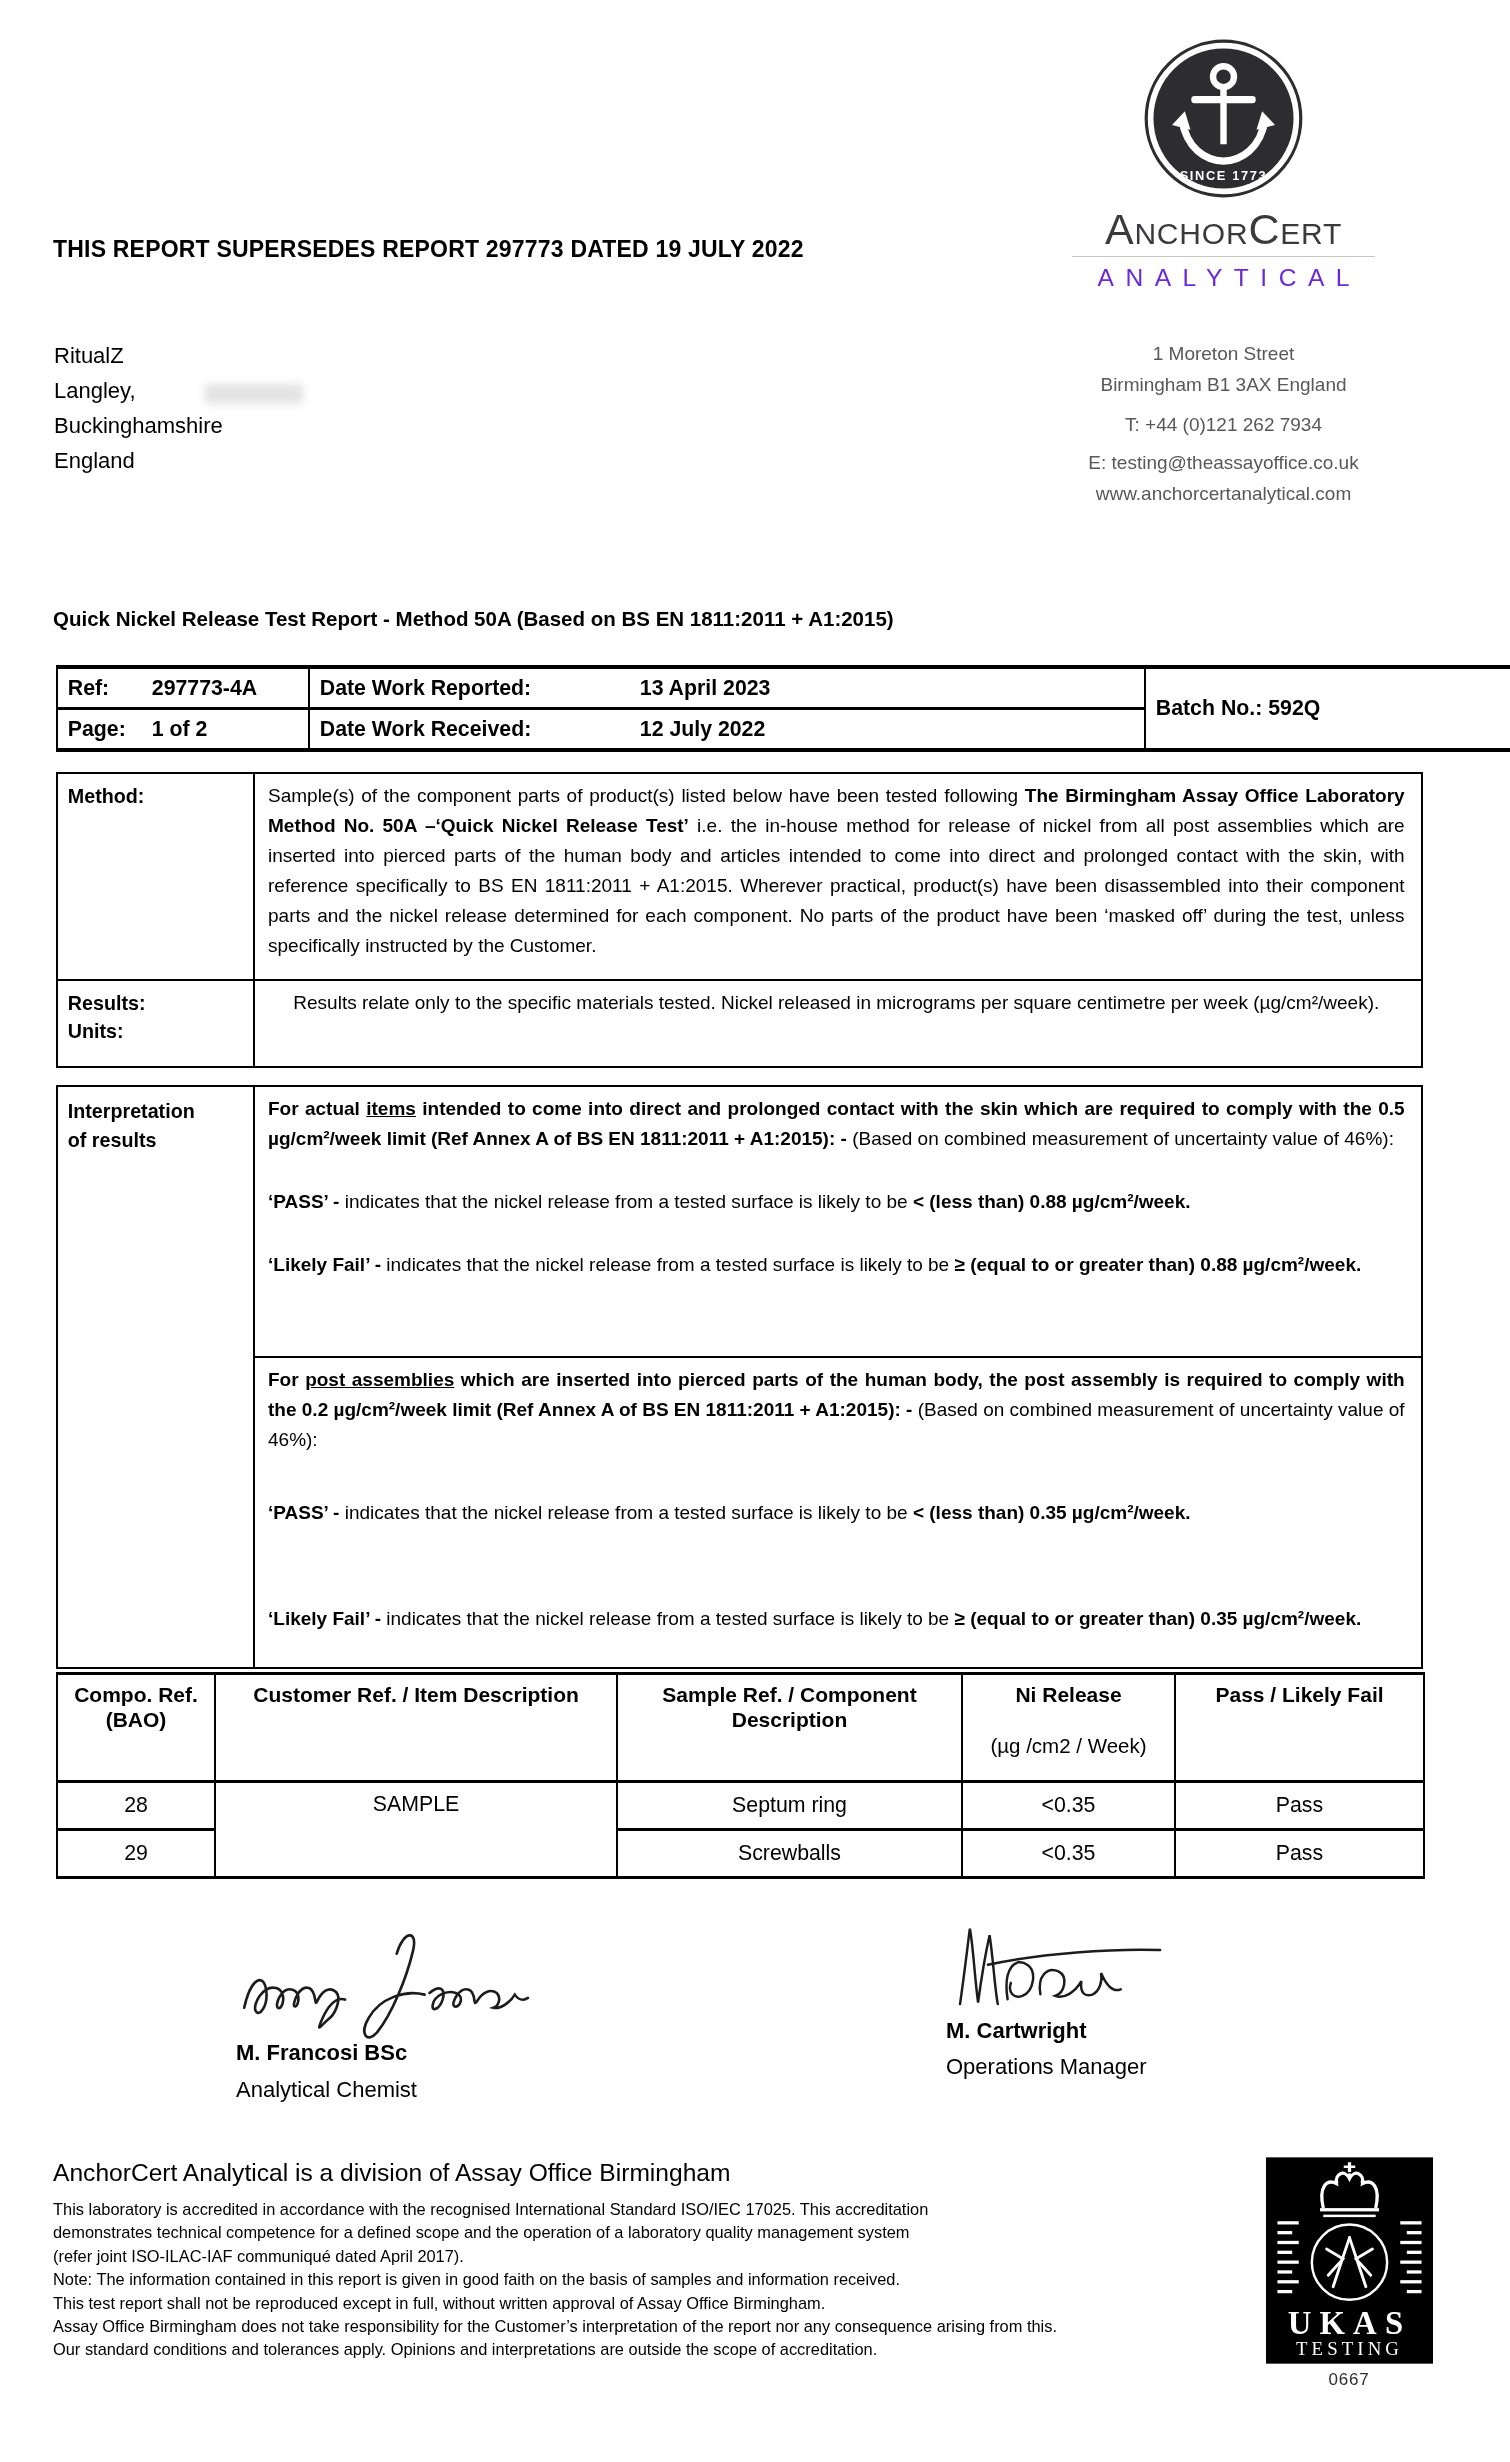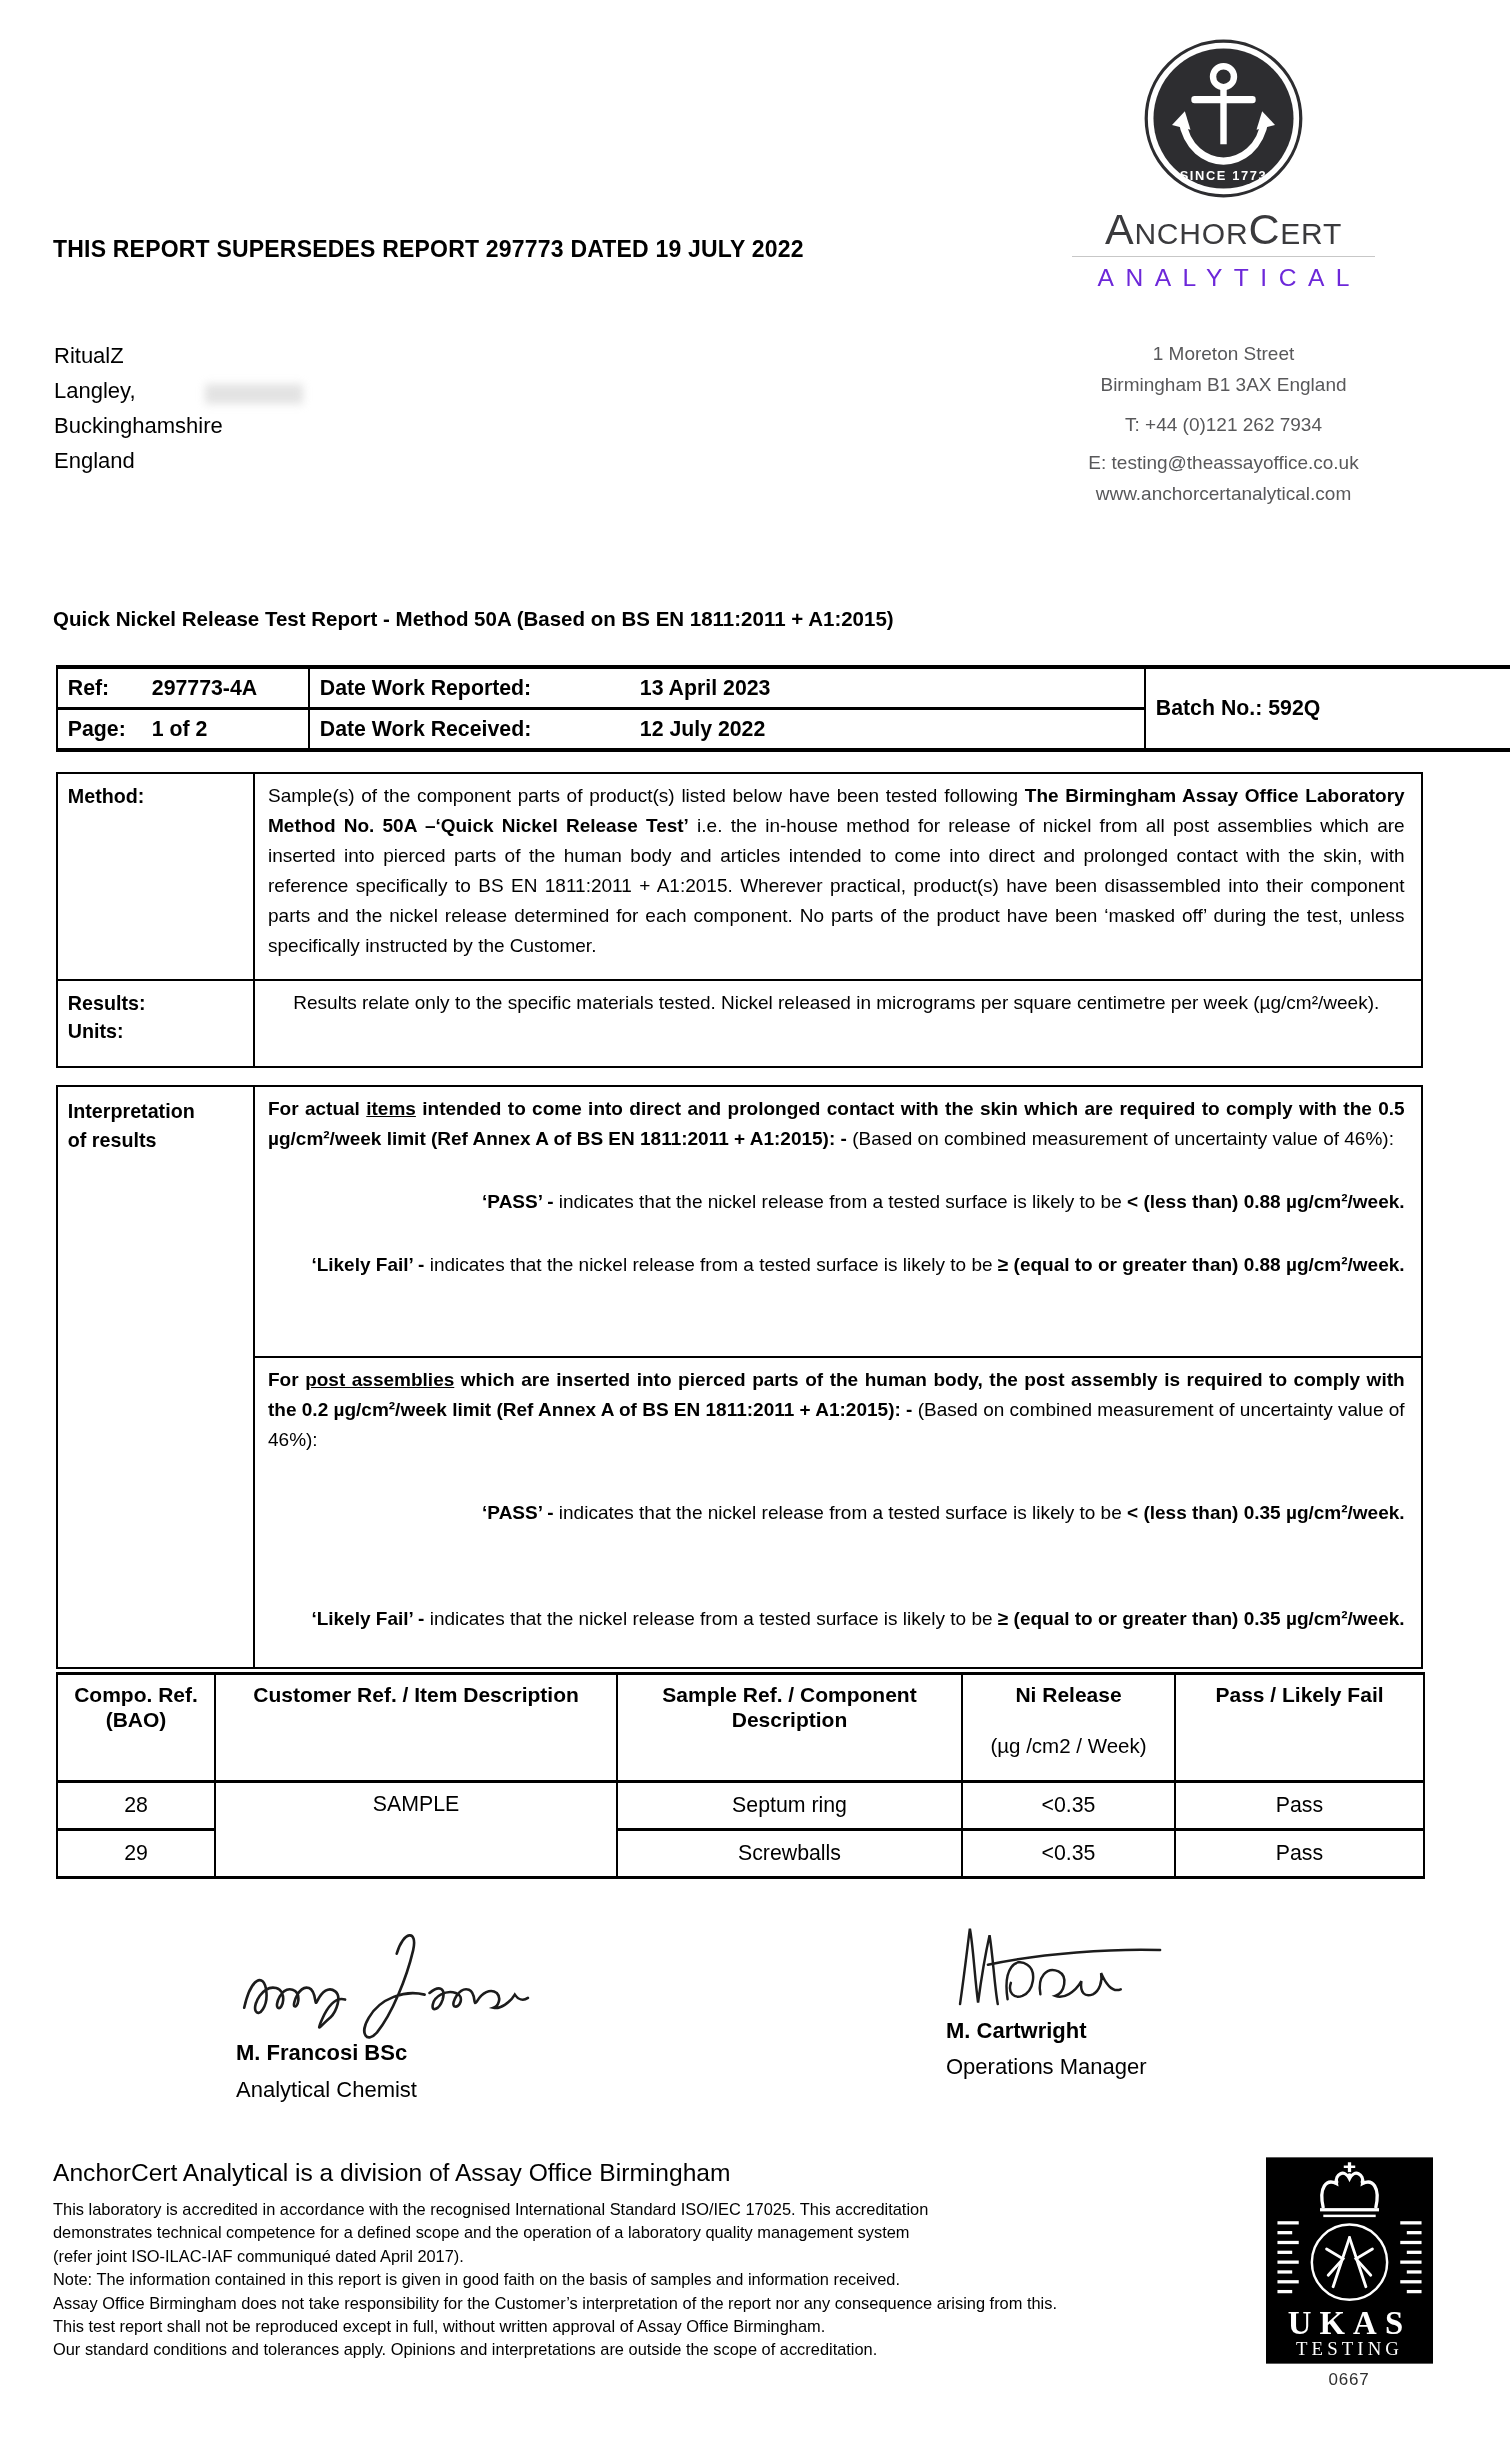--- a/index.html
+++ b/index.html
@@ -46,21 +46,21 @@
   .mrow.r2 .mbody{min-height:85px;}
   
   .itab{position:absolute;top:1085px;left:0;width:1367px;height:584px;box-sizing:border-box;
         border:2.5px solid #000;display:flex;}
   .ilab{flex:0 0 197px;box-sizing:border-box;border-right:2.5px solid #000;
         padding:9.8px 9.8px;font-weight:bold;font-size:19.7px;line-height:29px;}
   .ibody{flex:1;display:flex;flex-direction:column;min-width:0;}
   .ibox{box-sizing:border-box;padding:7.4px 16.4px 0 13px;font-size:19px;line-height:30px;}
   .ibox1{height:271px;border-bottom:2.5px solid #000;}
   .ibox2{flex:1;}
-  .ibox p{margin:0;text-align:right;}
+  .ibox p{margin:0;}
   .ibox .intro{text-align:justify;}
   .ibox1 .pass{margin-top:33px;}
   .ibox1 .fail{margin-top:33px;}
   .ibox2 .pass{margin-top:43px;}
   .ibox2 .fail{margin-top:76px;}
   .uline{text-decoration:underline;}
   
   .restab{position:absolute;top:1672px;left:0;border-collapse:collapse;table-layout:fixed;width:1367px;}
   .restab col.c1{width:158px;} .restab col.c2{width:402px;} .restab col.c3{width:345px;}
   .restab col.c4{width:213px;} .restab col.c5{width:249px;}
@@ -225,22 +225,22 @@
   <div class="sigtitle-l">Analytical Chemist</div>
   <div class="signame-r">M. Cartwright</div>
   <div class="sigtitle-r">Operations Manager</div>
 
   <div class="f-head">AnchorCert Analytical is a division of Assay Office Birmingham</div>
   <div class="f-small">
     <div>This laboratory is accredited in accordance with the recognised International Standard ISO/IEC 17025. This accreditation</div>
     <div>demonstrates technical competence for a defined scope and the operation of a laboratory quality management system</div>
     <div>(refer joint ISO-ILAC-IAF communiqué dated April 2017).</div>
     <div>Note: The information contained in this report is given in good faith on the basis of samples and information received.</div>
+    <div>This test report shall not be reproduced except in full, without written approval of Assay Office Birmingham.</div>
     <div>Assay Office Birmingham does not take responsibility for the Customer’s interpretation of the report nor any consequence arising from this.</div>
-    <div>This test report shall not be reproduced except in full, without written approval of Assay Office Birmingham.</div>
     <div>Our standard conditions and tolerances apply. Opinions and interpretations are outside the scope of accreditation.</div>
   </div>
 
   <div class="ukas">
     <svg width="167" height="207" viewBox="0 0 204 252">
       <rect x="0" y="0" width="204" height="252" fill="#000000"></rect>
 
       <rect x="100" y="6" width="4" height="12" fill="#ffffff"></rect>
       <rect x="95" y="10" width="14" height="3" fill="#ffffff"></rect>
       <path d="M70,62 C64,36 74,26 86,32 C84,20 96,14 102,26 C108,14 120,20 118,32 C130,26 140,36 134,62" fill="none" stroke="#ffffff" stroke-width="4"></path>

